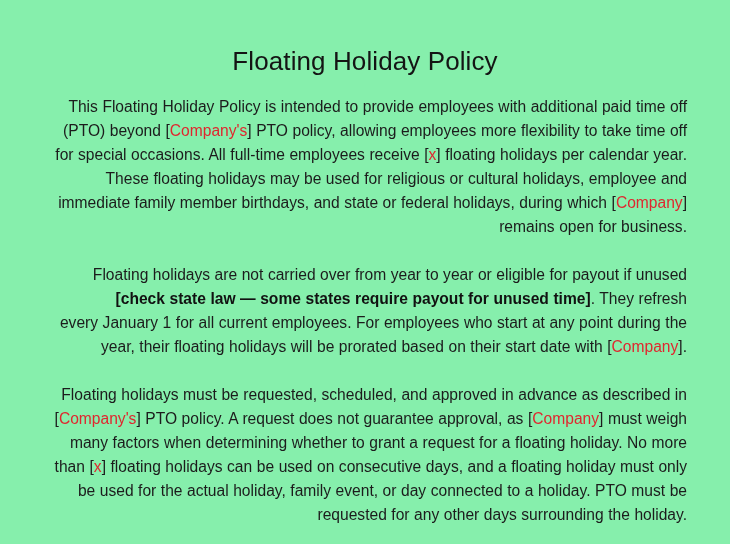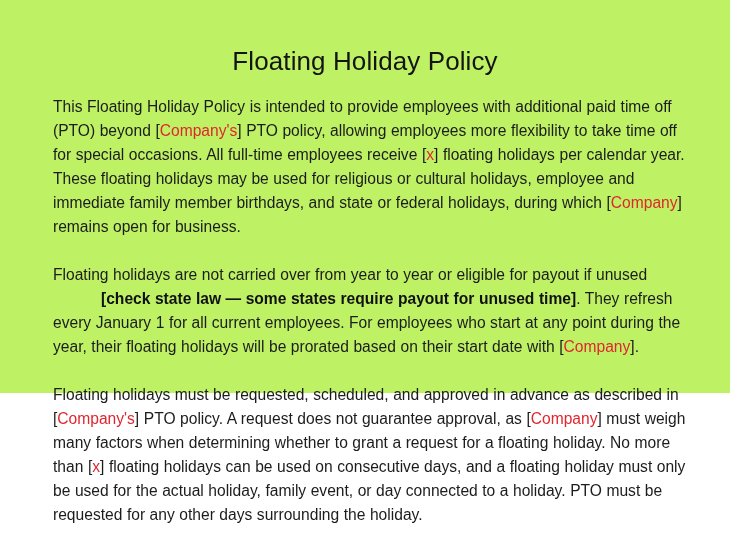--- a/index.html
+++ b/index.html
@@ -11,22 +11,22 @@
     width: 730px;
     height: 544px;
     overflow: hidden;
     font-family: "Liberation Sans", sans-serif;
     color: #1a1a1a;
     -webkit-font-smoothing: antialiased;
   }
   .page {
     position: relative;
     width: 730px;
-    height: 393px;
-    background: #bef264;
+    height: 544px;
+    background: #86efac;
     box-sizing: border-box;
   }
   .doc-title {
     position: absolute;
     top: 28px;
     left: 0;
     width: 730px;
     text-align: center;
     font-size: 26px;
     line-height: 32px;
@@ -38,21 +38,21 @@
     position: absolute;
     top: 95px;
     left: 53px;
     width: 634px;
   }
   .para {
     font-size: 15.6px;
     line-height: 24px;
     color: #1c1c1c;
     margin: 0 0 24px 0;
-    text-align: left;
+    text-align: right;
     word-spacing: 0.2px;
   }
   .para:last-child {
     margin-bottom: 12px;
   }
   .ph-red {
     color: #e0262e;
   }
   .bracket {
     color: #1c1c1c;

